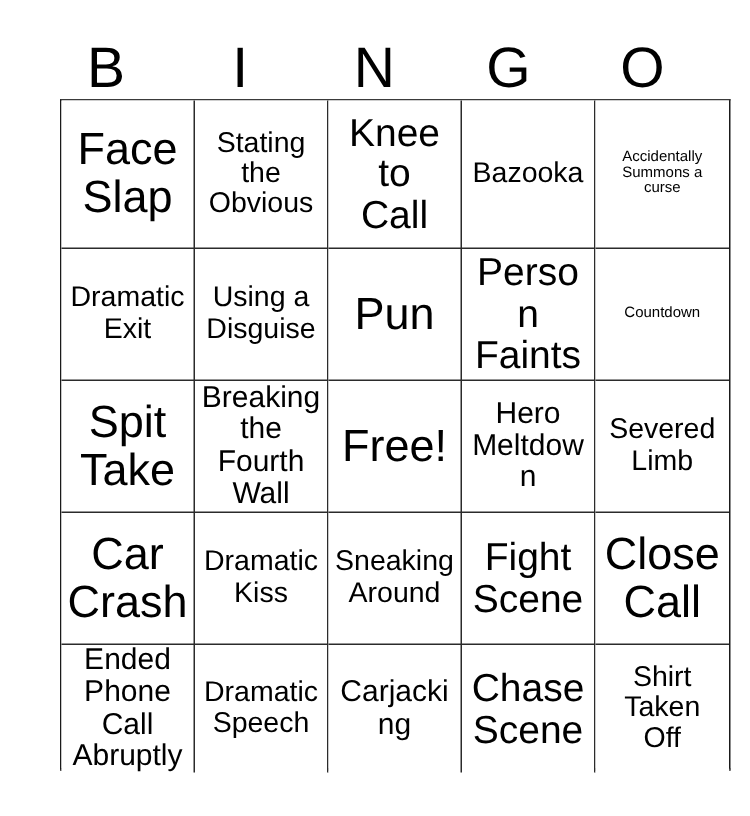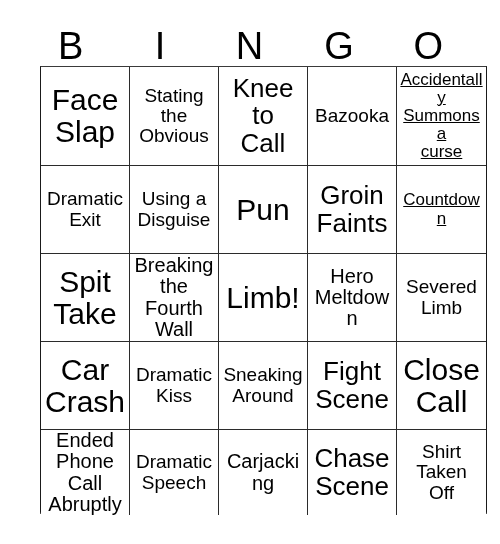--- a/index.html
+++ b/index.html
@@ -77,21 +77,21 @@
     width: 100%;
     line-height: 1.06;
     white-space: pre-line;
     word-break: break-word;
   }
   
   .fs-xl  { font-size: 30px; }
   .fs-lg  { font-size: 26px; }
   .fs-md  { font-size: 19px; }
   .fs-sm  { font-size: 20px; }
-  .fs-xs  { font-size: 17px; text-decoration: underline; }
+  .fs-xs  { font-size: 10px; }
 </style>
 </head>
 <body>
 
 <div id="card">
 
   <div id="header-row">
     <div class="header-letter">B</div>
     <div class="header-letter">I</div>
     <div class="header-letter">N</div>
@@ -128,38 +128,38 @@
 Exit</span>
       </div>
     <div class="cell">
         <span class="cell-text fs-md">Using a
 Disguise</span>
       </div>
     <div class="cell">
         <span class="cell-text fs-xl">Pun</span>
       </div>
     <div class="cell">
-        <span class="cell-text fs-lg">Groin
+        <span class="cell-text fs-lg">Person
 Faints</span>
       </div>
     <div class="cell">
         <span class="cell-text fs-xs">Countdown</span>
       </div>
 
     <div class="cell">
         <span class="cell-text fs-xl">Spit
 Take</span>
       </div>
     <div class="cell">
         <span class="cell-text fs-sm">Breaking
 the Fourth
 Wall</span>
       </div>
     <div class="cell">
-        <span class="cell-text fs-xl">Limb!</span>
+        <span class="cell-text fs-xl">Free!</span>
       </div>
     <div class="cell">
         <span class="cell-text fs-sm">Hero
 Meltdown</span>
       </div>
     <div class="cell">
         <span class="cell-text fs-md">Severed
 Limb</span>
       </div>
 

